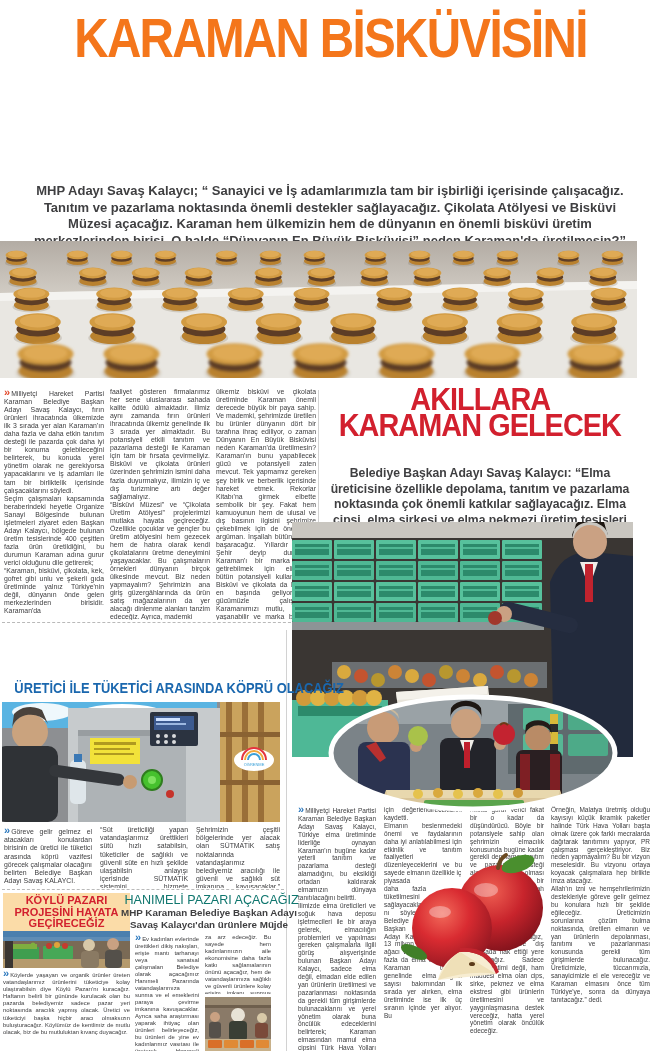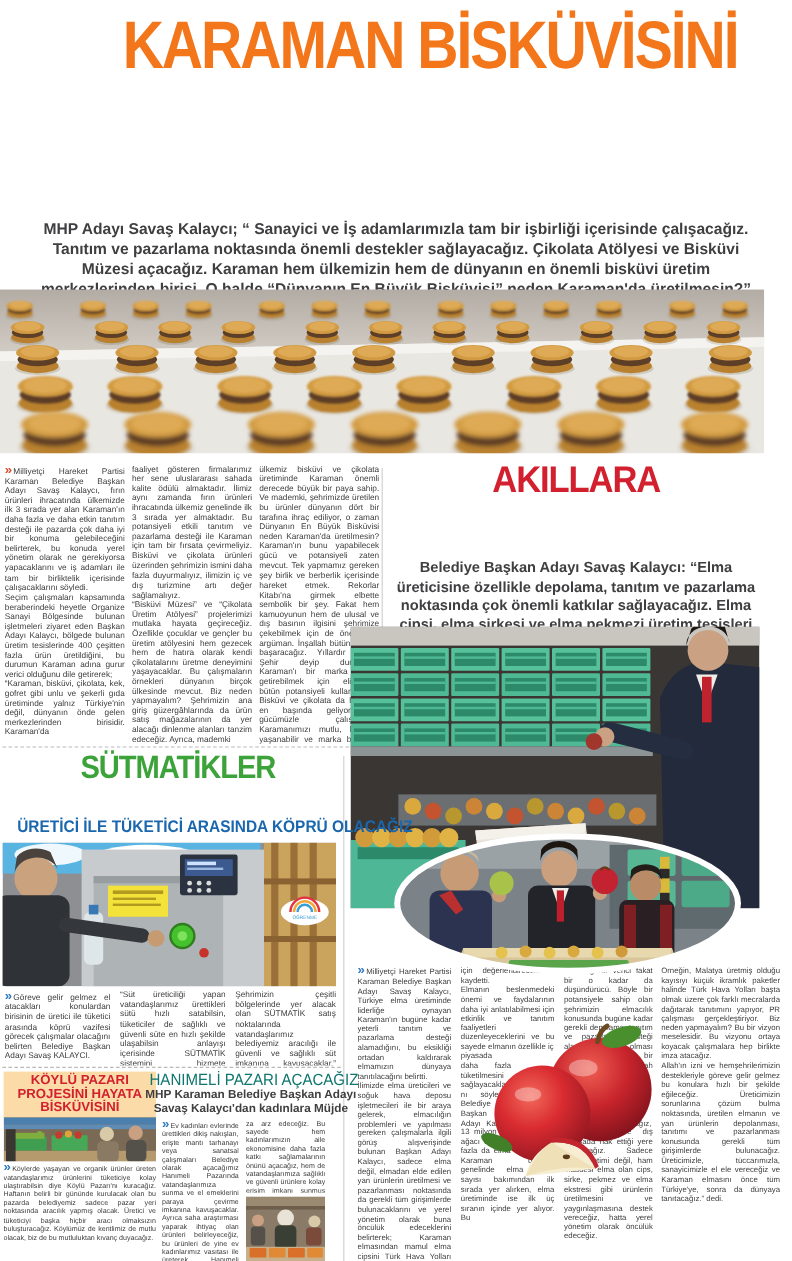--- a/index.html
+++ b/index.html
@@ -2,21 +2,21 @@
 <html><head>
 <meta charset="utf-8">
 <style>
   html,body{margin:0;padding:0;background:#fff;}
   .page{position:relative;width:660px;height:1051px;background:#ffffff;overflow:hidden;
         font-family:"Liberation Sans",sans-serif;color:#3c3c3e;}
   
   .headline{position:absolute;top:12px;left:0;width:660px;text-align:center;font-weight:bold;}
   .hl-line{display:block;font-size:56px;line-height:52px;letter-spacing:-2px;white-space:nowrap;}
   .hl-inner{display:inline-block;transform:scaleX(.85);transform-origin:center;}
-  .hl-orange{color:#F4761B;text-align:right;}
+  .hl-orange{color:#F4761B;}
   .hl-darkbox{background:#FBDCA8;color:#1E1B18;padding:0 16px;}
   
   .lede{position:absolute;top:183px;left:22px;width:616px;text-align:center;
         font-size:13px;line-height:16.5px;font-weight:bold;color:#3f3f41;}
   
   .photo{position:absolute;overflow:hidden;}
   .photo svg{display:block;width:100%;height:100%;}
   #photo-biscuit{top:241px;left:0;width:637px;height:137px;}
   #photo-warehouse{top:522px;left:292px;width:341px;height:235px;}
   #photo-ellipse{top:694px;left:328px;width:290px;height:118px;overflow:visible;z-index:5;}
@@ -368,20 +368,21 @@
 “Bisküvi Müzesi” ve “Çikolata Üretim Atölyesi” projelerimizi mutlaka hayata geçireceğiz. Özellikle çocuklar ve gençler bu üretim atölyesini hem gezecek hem de hatıra olarak kendi çikolatalarını üretme deneyimini yaşayacaklar. Bu çalışmaların örnekleri dünyanın birçok ülkesinde mevcut. Biz neden yapmayalım? Şehrimizin ana giriş güzergâhlarında da ürün satış mağazalarının da yer alacağı dinlenme alanları tanzim edeceğiz. Ayrıca, mademki</span></div>
   <div class="bodycol tc" id="tc3"><span>ülkemiz bisküvi ve çikolata üretiminde Karaman önemli derecede büyük bir paya sahip. Ve mademki, şehrimizde üretilen bu ürünler dünyanın dört bir tarafına ihraç ediliyor, o zaman Dünyanın En Büyük Bisküvisi neden Karaman'da üretilmesin? Karaman'ın bunu yapabilecek gücü ve potansiyeli zaten mevcut. Tek yapmamız gereken şey birlik ve berberlik içerisinde hareket etmek. Rekorlar Kitabı'na girmek elbette sembolik bir şey. Fakat hem kamuoyunun hem de ulusal ve dış basının ilgisini şehrimize çekebilmek için de önemli bir argüman. İnşallah bütün bunları başaracağız. Yıllardır Marka Şehir deyip duruyoruz. Karaman'ı bir marka haline getirebilmek için elimizdeki bütün potansiyeli kullanacağız. Bisküvi ve çikolata da bunların en başında geliyor. Var gücümüzle çalışacağız, Karamanımızı mutlu, huzurlu, yaşanabilir ve marka bir şehir haline getireceğiz.” Dedi.</span></div>
 
   <div class="vdiv" id="vdiv-top"></div>
   <div class="vdiv" id="vdiv-bottom"></div>
   <div class="hdash" id="hdash1"></div>
   <div class="hdash" id="hdash2"></div>
 
   <div class="elma-head">
     <span class="eh-line"><span class="eh-inner">AKILLARA</span></span>
+    <span class="eh-line"><span class="eh-inner">KARAMAN GELECEK</span></span>
   </div>
   <div class="elma-lede">Belediye Başkan Adayı Savaş Kalaycı: “Elma üreticisine özellikle depolama, tanıtım ve pazarlama noktasında çok önemli katkılar sağlayacağız. Elma cipsi, elma sirkesi ve elma pekmezi üretim tesisleri kurulmasına destek verecek hatta öncülük edeceğiz.</div>
 
   <div class="photo" id="photo-warehouse">
       <svg viewBox="0 0 341 235" preserveAspectRatio="none">
         <rect width="341" height="235" fill="#3a3633"></rect>
         <rect width="341" height="16" fill="#c9c6c0"></rect>
         <rect x="0" y="18" width="40" height="19" rx="1" fill="#57c19c"></rect>
         <rect x="3" y="22" width="34" height="11" fill="#2c8a6b"></rect>
         <rect x="3" y="25" width="34" height="2" fill="#4fb894"></rect>
@@ -539,21 +540,20 @@
           <circle cx="150" cy="99" r="5" fill="#d9a93e"></circle>
         <circle cx="170" cy="100" r="5" fill="#e5c24e"></circle>
           <circle cx="190" cy="99" r="5" fill="#cf9a39"></circle>
         <rect x="96" y="106" width="100" height="8" fill="#5aa44c" rx="2"></rect>
       </g>
       <ellipse cx="145" cy="59" rx="142" ry="56" fill="none" stroke="#ffffff" stroke-width="5"></ellipse>
     </svg>
   </div>
 
   <div class="sut-head">
-    <span class="sh-line"><span class="sh-inner">SÜTMATİKLER</span></span>
   </div>
   <div class="sut-sub"><span>ÜRETİCİ İLE TÜKETİCİ ARASINDA KÖPRÜ OLACAĞIZ</span></div>
 
   <div class="photo" id="photo-sutmatik">
     <svg viewBox="0 0 278 120">
       <rect x="0" y="0" width="278" height="120" fill="#8d8f92"></rect>
 
       <rect x="0" y="0" width="215" height="26" fill="#5ab4e2"></rect>
       <ellipse cx="40" cy="10" rx="30" ry="9" fill="#ffffff" opacity=".9"></ellipse>
       <ellipse cx="120" cy="14" rx="46" ry="12" fill="#ffffff"></ellipse>
@@ -605,21 +605,21 @@
       <text x="252" y="64" font-size="4" fill="#3aa0d8" text-anchor="middle" font-family="Liberation Sans, sans-serif">ÖĞRENME</text>
     </svg>
   </div>
 
   <div class="bodycol sc" id="sc1"><span class="chev chev-blue">»</span><span>Göreve gelir gelmez el atacakları konulardan birisinin de üretici ile tüketici arasında köprü vazifesi görecek çalışmalar olacağını belirten Belediye Başkan Adayı Savaş KALAYCI.</span></div>
   <div class="bodycol sc" id="sc2"><span>“Süt üreticiliği yapan vatandaşlarımız ürettikleri sütü hızlı satabilsin, tüketiciler de sağlıklı ve güvenli süte en hızlı şekilde ulaşabilsin anlayışı içerisinde SÜTMATİK sistemini hizmete sunacağız.</span></div>
   <div class="bodycol sc" id="sc3"><span>Şehrimizin çeşitli bölgelerinde yer alacak olan SÜTMATİK satış noktalarında vatandaşlarımız belediyemiz aracılığı ile güvenli ve sağlıklı süt imkanına kavuşacaklar.” dedi.</span></div>
 
   <div class="koylu-head">KÖYLÜ PAZARI
 PROJESİNİ HAYATA
-BİSKÜVİSİNİ</div>
+GEÇİRECEĞİZ</div>
   <div class="photo" id="photo-koylu">
     <svg viewBox="0 0 127 37">
       <rect x="0" y="0" width="127" height="37" fill="#7a6a55"></rect>
       <rect x="0" y="0" width="127" height="6" fill="#4a7fae"></rect>
       <rect x="0" y="6" width="127" height="4" fill="#5e8cb5"></rect>
       <rect x="6" y="16" width="30" height="12" fill="#3f9e4f" rx="1"></rect>
       <rect x="40" y="15" width="30" height="13" fill="#47a857" rx="1"></rect>
       <rect x="8" y="13" width="26" height="5" fill="#7fae3f"></rect>
       <circle cx="46" cy="15" r="3" fill="#c43b2e"></circle>
         <circle cx="54" cy="14" r="3" fill="#e0a33a"></circle>
@@ -630,21 +630,21 @@
       <rect x="78" y="20" width="18" height="17" rx="4" fill="#8a7a63"></rect>
       <circle cx="110" cy="13" r="6" fill="#c9a182"></circle>
       <rect x="102" y="19" width="17" height="18" rx="4" fill="#54504a"></rect>
       <rect x="2" y="10" width="8" height="27" fill="#3a3632"></rect>
     </svg>
   </div>
   <div class="bodycol koylu-body"><span class="chev chev-blue">»</span><span>Köylerde yaşayan ve organik ürünler üreten vatandaşlarımız ürünlerini tüketiciye kolay ulaştırabilsin diye Köylü Pazarı'nı kuracağız. Haftanın belirli bir gününde kurulacak olan bu pazarda belediyemiz sadece pazar yeri noktasında aracılık yapmış olacak. Üretici ve tüketiciyi başka hiçbir aracı olmaksızın buluşturacağız. Köylümüz de kentlimiz de mutlu olacak, biz de bu mutluluktan kıvanç duyacağız.</span></div>
 
   <div class="hani-head"><span>HANIMELİ PAZARI AÇACAĞIZ</span></div>
   <div class="hani-sub">MHP Karaman Belediye Başkan Adayı
-Savaş Kalaycı'dan kadınlara Müjde</div>
+Savaş Kalaycı'dan ürünlere Müjde</div>
   <div class="bodycol hc" id="hc1"><span class="chev chev-blue">»</span><span>Ev kadınları evlerinde ürettikleri dikiş nakışları, erişte mantı tarhanayı veya sanatsal çalışmaları Belediye olarak açacağımız Hanımeli Pazarında vatandaşlarımıza sunma ve el emeklerini paraya çevirme imkanına kavuşacaklar. Ayrıca saha araştırması yaparak ihtiyaç olan ürünleri belirleyeceğiz, bu ürünleri de yine ev kadınlarımız vasıtası ile üreterek Hanımeli Pazarında vatandaşlarımı-</span></div>
   <div class="bodycol hc" id="hc2"><span>za arz edeceğiz. Bu sayede hem kadınlarımızın aile ekonomisine daha fazla katkı sağlamalarının önünü açacağız, hem de vatandaşlarımıza sağlıklı ve güvenli ürünlere kolay erişim imkanı sunmuş olacağız.</span></div>
   <div class="photo" id="photo-hanimeli">
     <svg viewBox="0 0 66 54">
       <rect x="0" y="0" width="66" height="54" fill="#8a7a68"></rect>
       <rect x="0" y="0" width="66" height="8" fill="#9a8a72"></rect>
       <rect x="0" y="8" width="66" height="3" fill="#6e5f4d"></rect>
       <circle cx="33" cy="18" r="7" fill="#e8e3d6"></circle>
       <rect x="24" y="24" width="18" height="20" rx="4" fill="#3a3f35"></rect>
       <circle cx="10" cy="20" r="5" fill="#c9a182"></circle>

